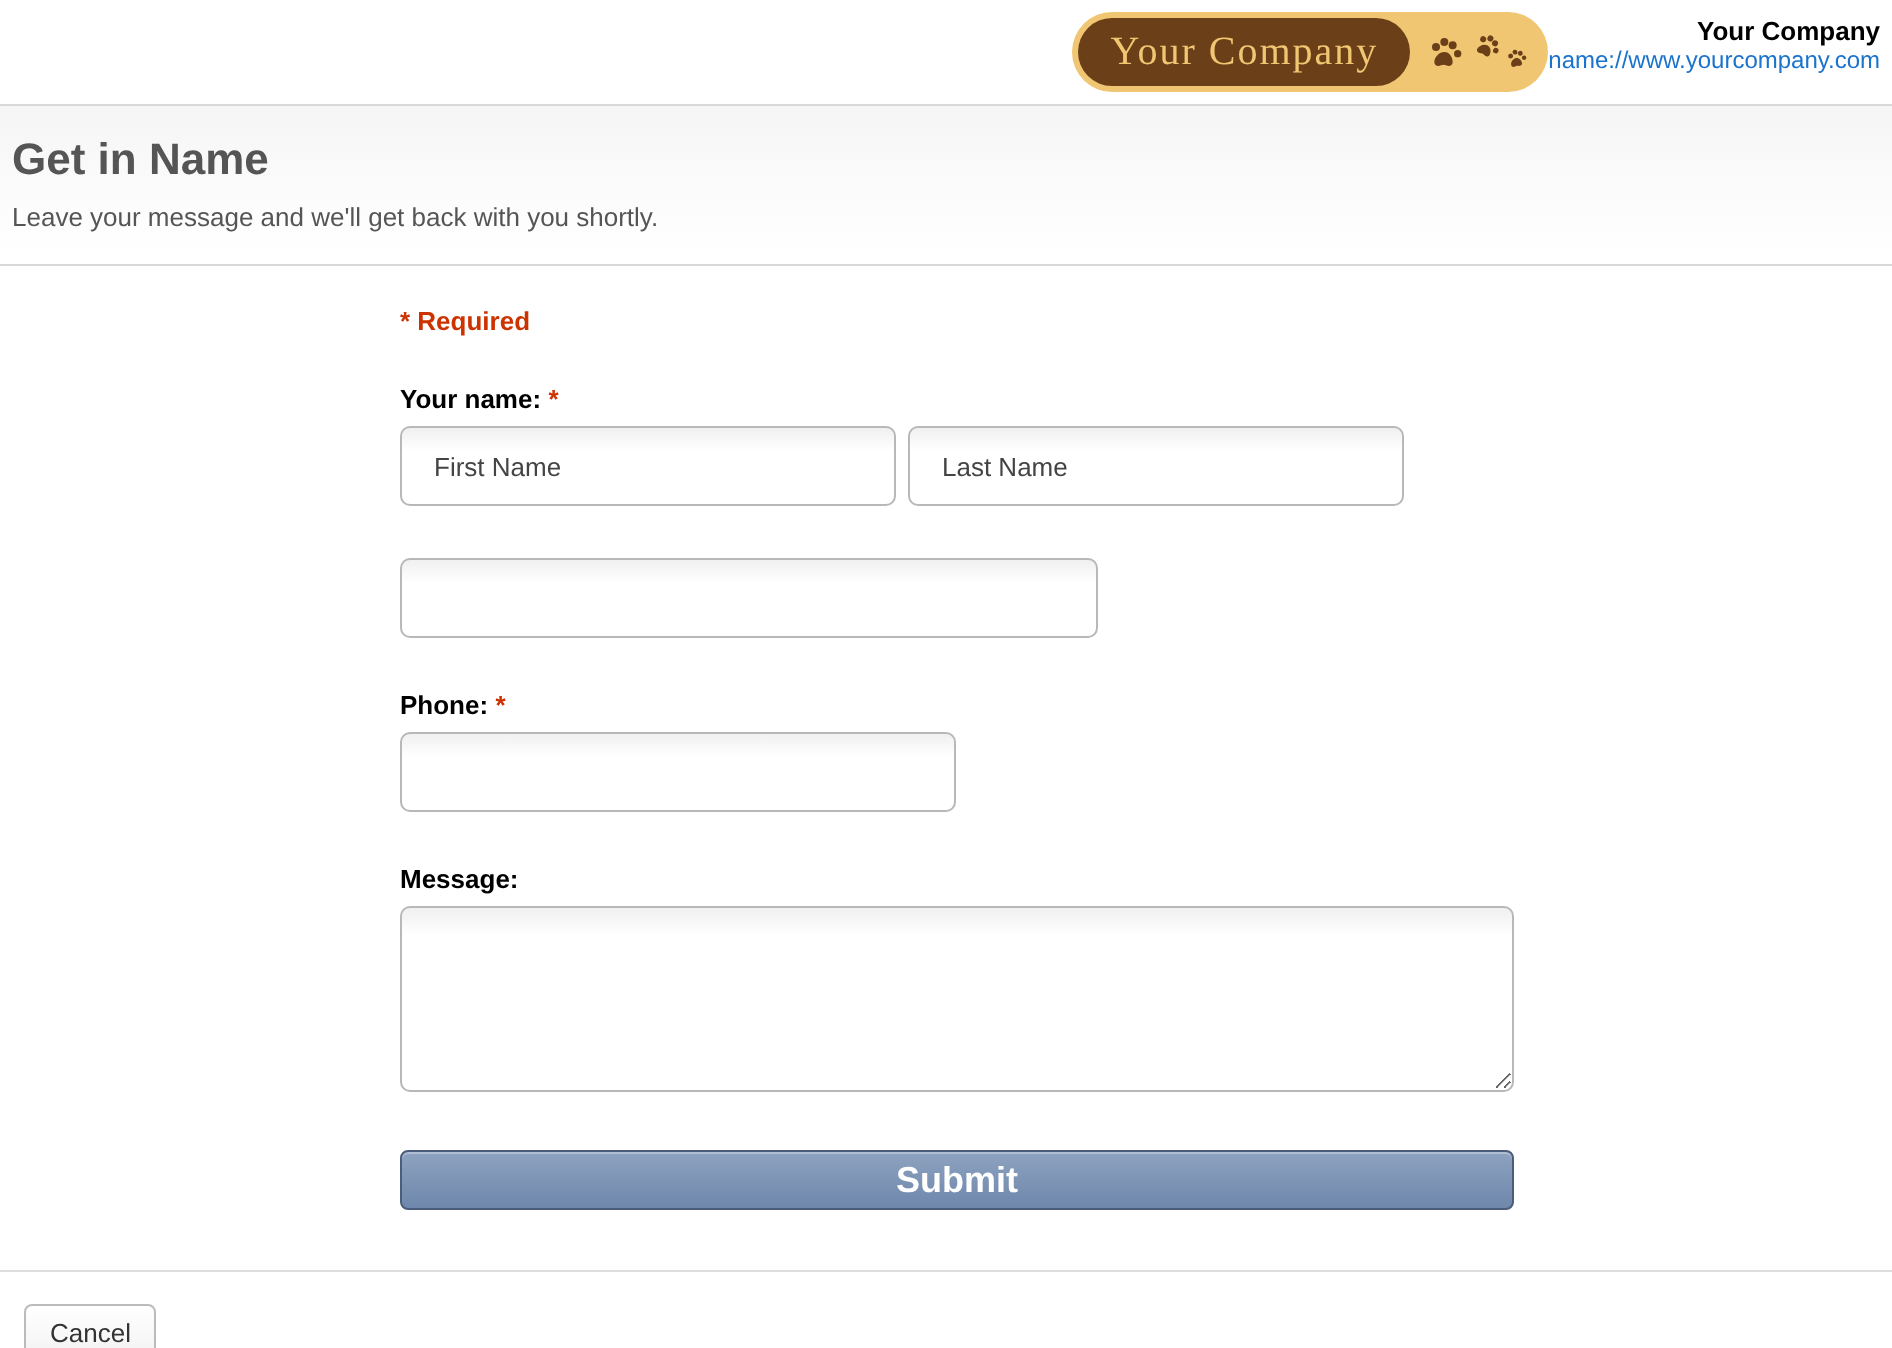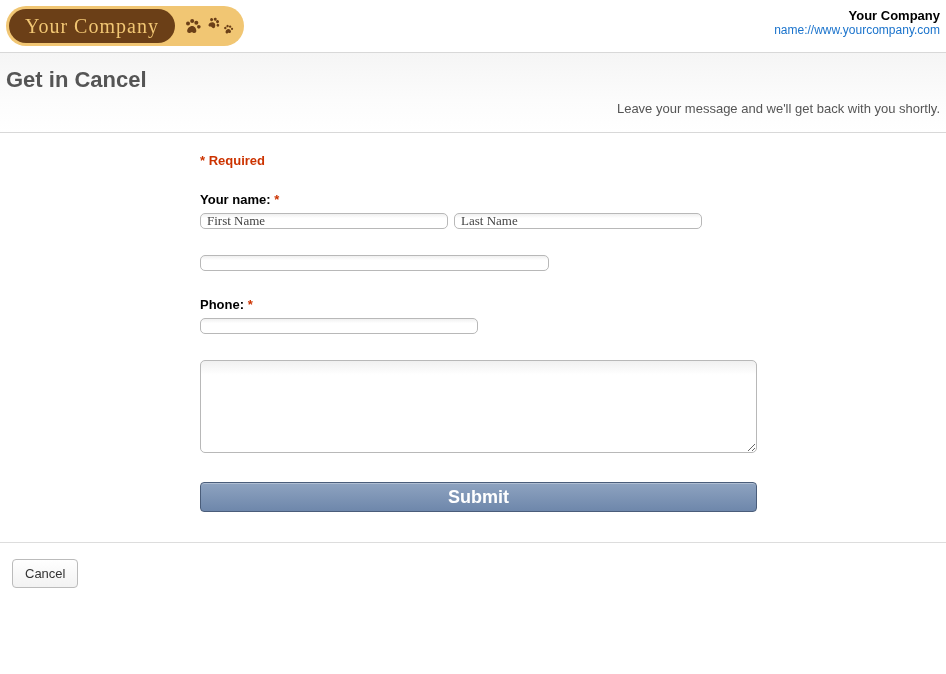--- a/index.html
+++ b/index.html
@@ -5,21 +5,21 @@
     * { margin: 0; padding: 0; box-sizing: border-box; }
     body {
       font-family: Arial, Helvetica, sans-serif;
       font-size: 13px;
       color: #333;
       background: #fff;
       width: 946px;
     }
     .top-bar {
       display: flex;
-      justify-content: space-between;
+      justify-content: flex-end;
       align-items: flex-start;
       padding: 6px 6px 6px 6px;
     }
     .logo-wrap {
       display: inline-block;
     }
     .logo {
       display: flex;
       align-items: center;
       background: #f1c673;
@@ -73,21 +73,20 @@
     }
     .page-title {
       font-size: 22px;
       font-weight: bold;
       color: #555;
       margin-bottom: 8px;
     }
     .page-subtitle {
       color: #555;
       font-size: 13px;
-      text-align: right;
     }
     .form-wrap {
       padding: 20px 0 30px 200px;
     }
     .required-note {
       color: #cc3300;
       font-size: 13px;
       font-weight: bold;
       margin-bottom: 24px;
     }
@@ -103,25 +102,24 @@
     }
     .req-star { color: #cc3300; }
     .name-row {
       display: flex;
       gap: 6px;
     }
     .text-input {
       border: 1px solid #b8b8b8;
       border-radius: 5px;
       background: linear-gradient(to bottom, #f0f0f0 0%, #ffffff 30%);
-      padding: 5px 6px;
-      font-size: 13px;
-      height: 16px;
+      padding: 5px 16px;
+      font-size: 13px;
+      height: 40px;
       color: #444;
-      font-family: Liberation Serif, serif;
     }
     .text-input::placeholder { color: #444; }
     .name-input { width: 248px; }
     .email-input { width: 349px; }
     .phone-input { width: 278px; }
     .msg-textarea {
       border: 1px solid #b8b8b8;
       border-radius: 5px;
       background: linear-gradient(to bottom, #f0f0f0 0%, #ffffff 15%);
       padding: 6px 8px;
@@ -198,21 +196,21 @@
       </div>
     </div>
   </div>
   <div class="company-info">
     <div class="company-name">Your Company</div>
     <div class="company-url">name://www.yourcompany.com</div>
   </div>
 </div>
 
 <div class="header-section">
-  <div class="page-title">Get in Cancel</div>
+  <div class="page-title">Get in Name</div>
   <div class="page-subtitle">Leave your message and we'll get back with you shortly.</div>
 </div>
 
 <div class="form-wrap">
   <div class="required-note">* Required</div>
 
   <div class="field-group">
     <label class="field-label">
       <span>Your name:</span>
       <span class="req-star">*</span>
@@ -229,20 +227,21 @@
 
   <div class="field-group">
     <label class="field-label">
       <span>Phone:</span>
       <span class="req-star">*</span>
     </label>
     <input type="text" class="text-input phone-input" style="">
   </div>
 
   <div class="field-group" style="margin-bottom:14px;">
+    <label class="field-label">Message:</label>
     <textarea class="msg-textarea" style=""></textarea>
   </div>
 
   <button class="submit-btn">Submit</button>
 </div>
 
 <div class="footer">
   <button class="cancel-btn">Cancel</button>
 </div>
 

